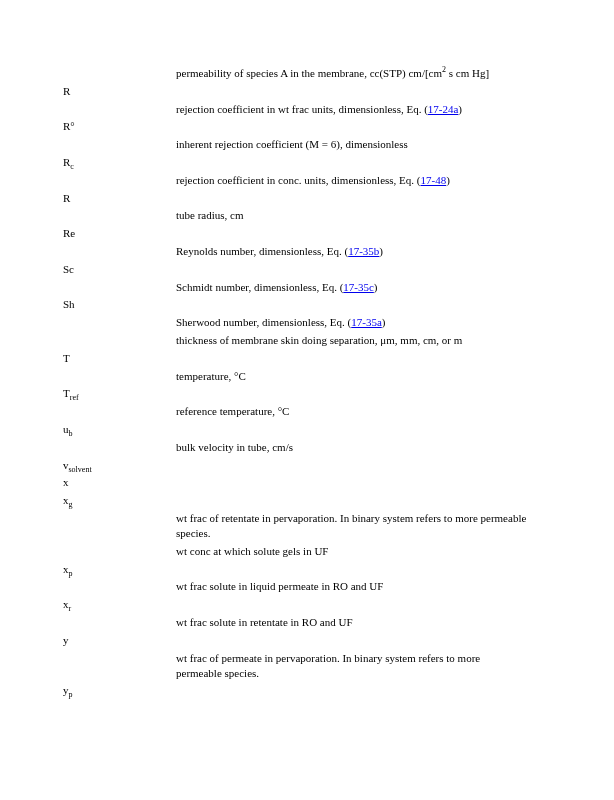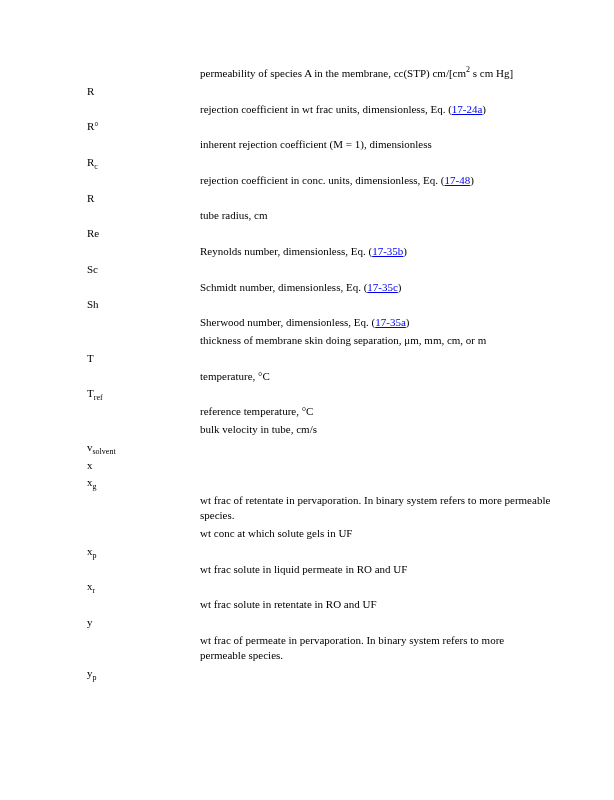--- a/index.html
+++ b/index.html
@@ -16,21 +16,20 @@
     overflow: hidden;
     background: #ffffff;
     font-family: "Liberation Serif", serif;
     font-size: 11px;
     color: #000000;
   }
   .line {
     line-height: 15px;
     margin-bottom: 2.8px;
     white-space: normal;
-    margin-left: 24px;
   }
   .line.sym {
     padding-left: 63px;
   }
   .line.def {
     padding-left: 176px;
     max-width: 570px;
     box-sizing: border-box;
   }
   sub.seg-sub {
@@ -49,36 +48,37 @@
 </style>
 </head>
 <body>
 
 <main class="page">
   <section id="nomenclature-list">
       <div class="line def"><span>permeability of species A in the membrane, cc(STP) cm/[cm</span><sup class="seg-sup">2</sup><span> s cm Hg]</span></div>
       <div class="line sym"><span>R</span></div>
       <div class="line def"><span>rejection coefficient in wt frac units, dimensionless, Eq. (</span><a class="eq-link" href="#">17-24a</a><span>)</span></div>
       <div class="line sym"><span>R°</span></div>
-      <div class="line def"><span>inherent rejection coefficient (M = 1), dimensionless</span></div>
+      <div class="line def"><span>inherent rejection coefficient (M = 6), dimensionless</span></div>
       <div class="line sym"><span>R</span><sub class="seg-sub">c</sub></div>
       <div class="line def"><span>rejection coefficient in conc. units, dimensionless, Eq. (</span><a class="eq-link" href="#">17-48</a><span>)</span></div>
       <div class="line sym"><span>R</span></div>
       <div class="line def"><span>tube radius, cm</span></div>
       <div class="line sym"><span>Re</span></div>
       <div class="line def"><span>Reynolds number, dimensionless, Eq. (</span><a class="eq-link" href="#">17-35b</a><span>)</span></div>
       <div class="line sym"><span>Sc</span></div>
       <div class="line def"><span>Schmidt number, dimensionless, Eq. (</span><a class="eq-link" href="#">17-35c</a><span>)</span></div>
       <div class="line sym"><span>Sh</span></div>
       <div class="line def"><span>Sherwood number, dimensionless, Eq. (</span><a class="eq-link" href="#">17-35a</a><span>)</span></div>
       <div class="line def"><span>thickness of membrane skin doing separation, μm, mm, cm, or m</span></div>
       <div class="line sym"><span>T</span></div>
       <div class="line def"><span>temperature, °C</span></div>
       <div class="line sym"><span>T</span><sub class="seg-sub">ref</sub></div>
       <div class="line def"><span>reference temperature, °C</span></div>
+      <div class="line sym"><span>u</span><sub class="seg-sub">b</sub></div>
       <div class="line def"><span>bulk velocity in tube, cm/s</span></div>
       <div class="line sym"><span>v</span><sub class="seg-sub">solvent</sub></div>
       <div class="line sym"><span>x</span></div>
       <div class="line sym"><span>x</span><sub class="seg-sub">g</sub></div>
       <div class="line def"><span>wt frac of retentate in pervaporation. In binary system refers to more permeable</span><br><span>species.</span></div>
       <div class="line def"><span>wt conc at which solute gels in UF</span></div>
       <div class="line sym"><span>x</span><sub class="seg-sub">p</sub></div>
       <div class="line def"><span>wt frac solute in liquid permeate in RO and UF</span></div>
       <div class="line sym"><span>x</span><sub class="seg-sub">r</sub></div>
       <div class="line def"><span>wt frac solute in retentate in RO and UF</span></div>

